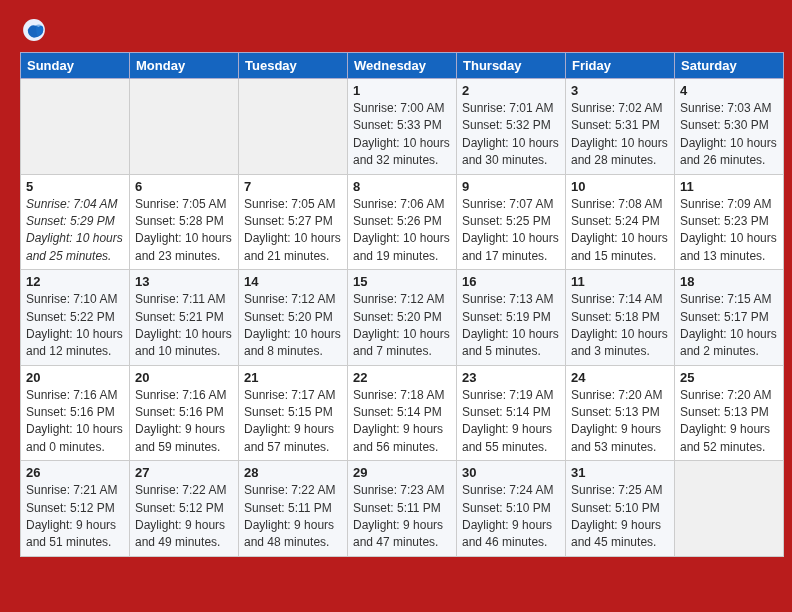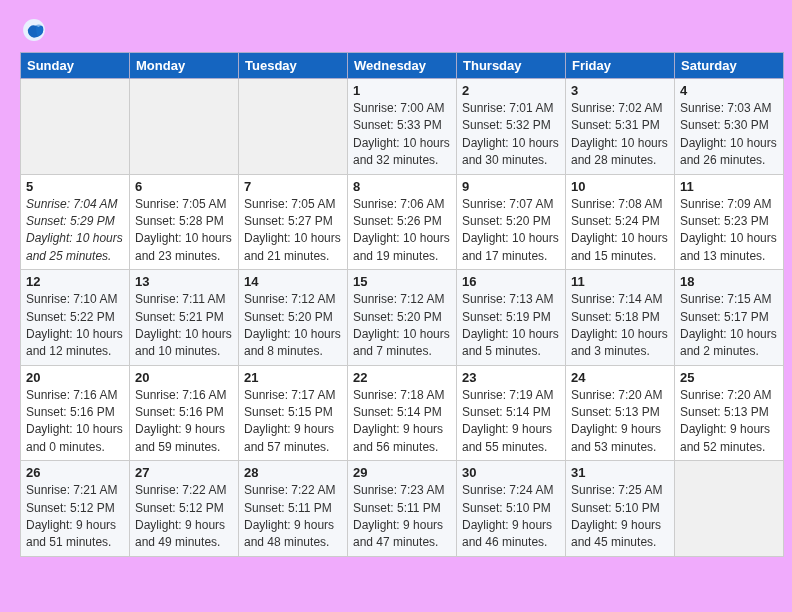--- a/index.html
+++ b/index.html
@@ -6,21 +6,21 @@
     body {
       font-family: Arial, sans-serif;
       background: #fff;
       width: 792px;
       min-height: 612px;
       padding: 0;
     }
     .page {
       width: 792px;
       min-height: 612px;
-      background: #f0abfc;
+      background: #b91c1c;
       padding: 16px 8px 16px 20px;
     }
     .header {
       display: flex;
       justify-content: space-between;
       align-items: flex-start;
       margin-bottom: 8px;
     }
     .logo {
       display: flex;
@@ -184,21 +184,21 @@
           </td>
           <td>
             <div class="day-num">8</div>
             <div class="day-detail" style="white-space: pre-line;">Sunrise: 7:06 AM
 Sunset: 5:26 PM
 Daylight: 10 hours and 19 minutes.</div>
           </td>
           <td>
             <div class="day-num">9</div>
             <div class="day-detail" style="white-space: pre-line;">Sunrise: 7:07 AM
-Sunset: 5:20 PM
+Sunset: 5:25 PM
 Daylight: 10 hours and 17 minutes.</div>
           </td>
           <td>
             <div class="day-num">10</div>
             <div class="day-detail" style="white-space: pre-line;">Sunrise: 7:08 AM
 Sunset: 5:24 PM
 Daylight: 10 hours and 15 minutes.</div>
           </td>
           <td>
             <div class="day-num">11</div>

